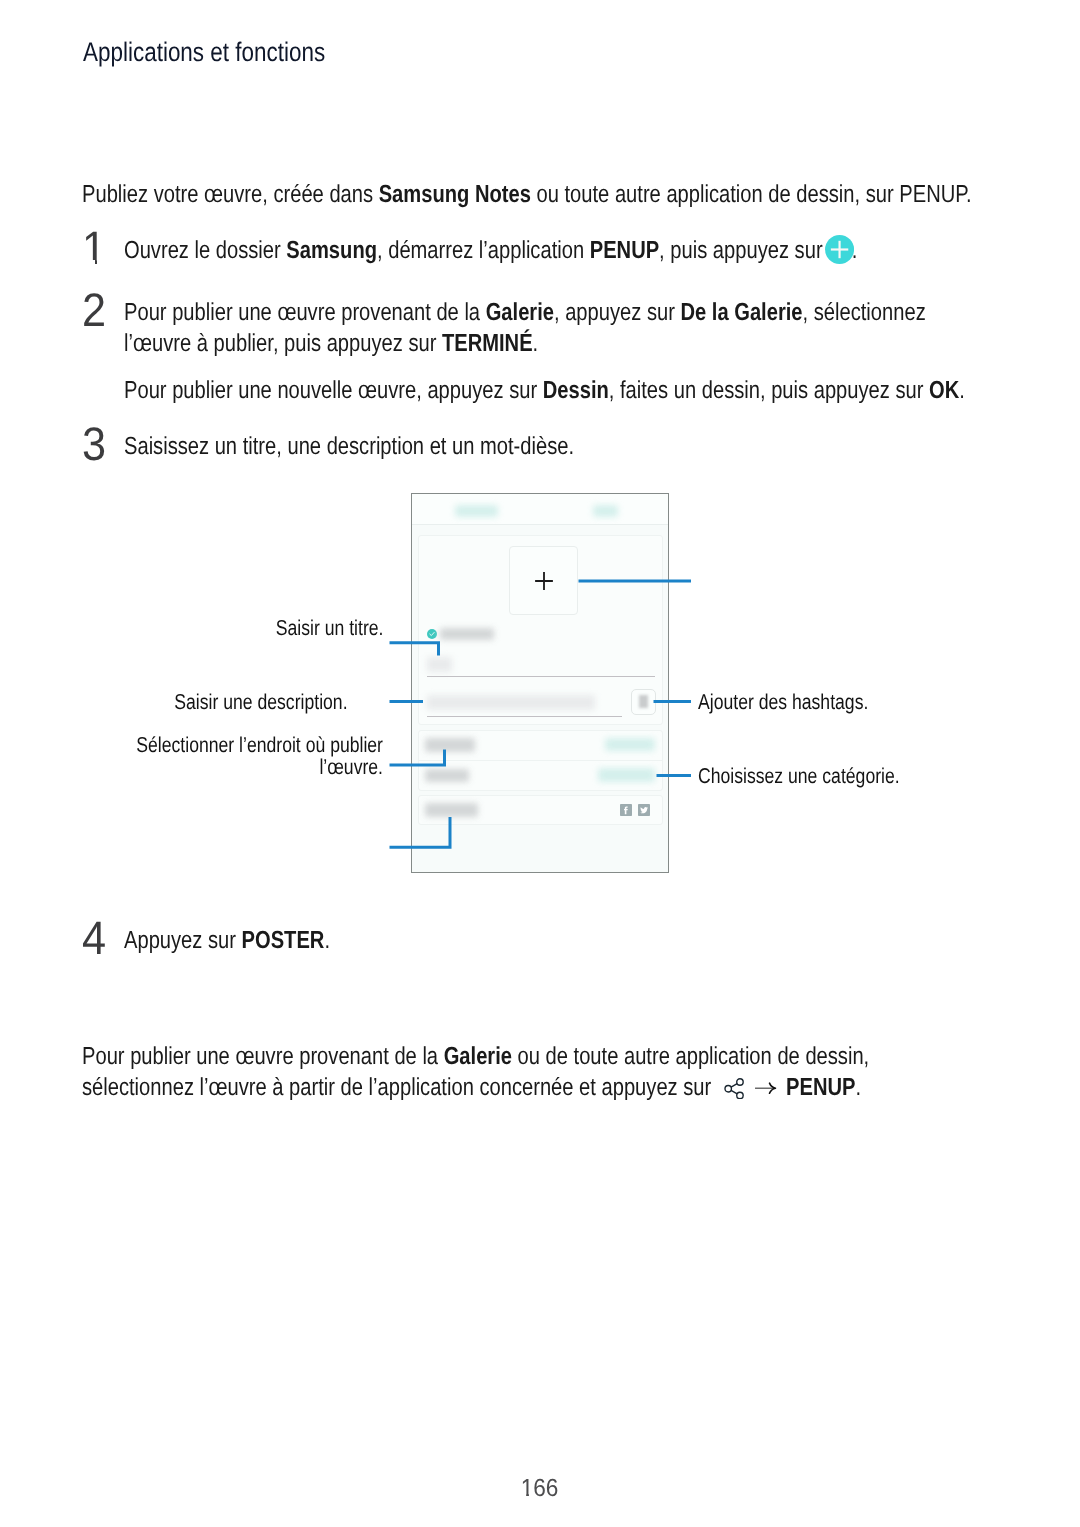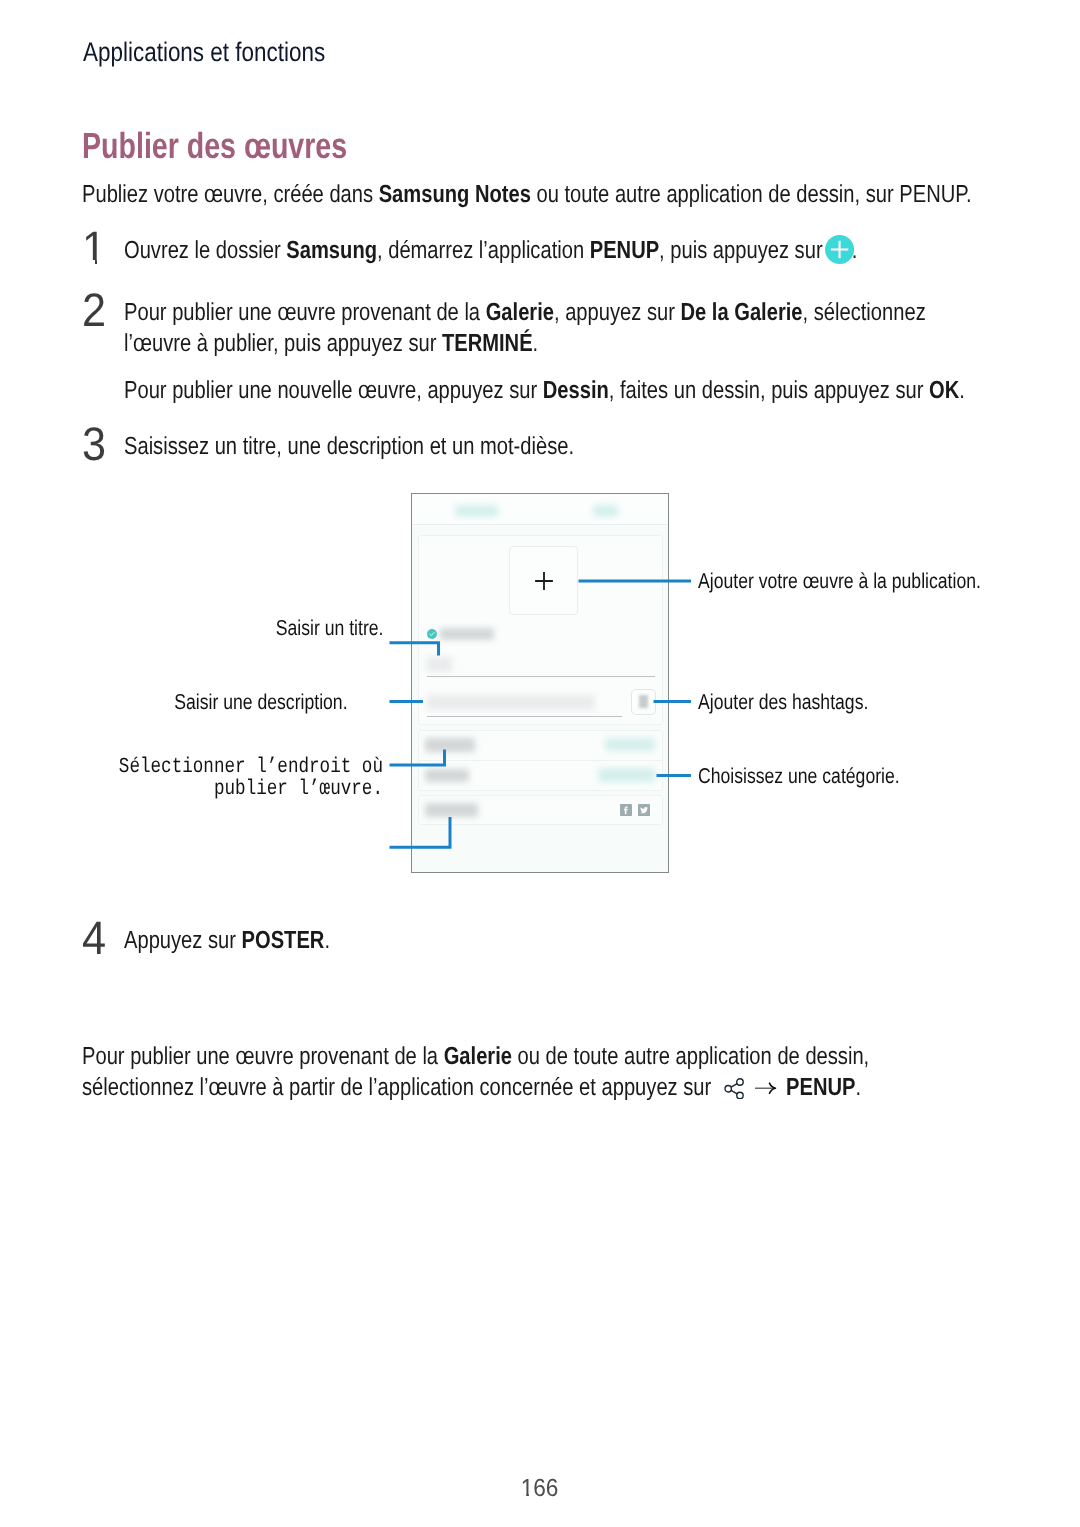--- a/index.html
+++ b/index.html
@@ -108,23 +108,20 @@
 </style>
 </head>
 <body>
 
 <div class="page">
 
   <div class="running-header">
       <div class="cond">Applications et fonctions</div>
     </div>
 
-  <div class="sec-title">
-      <div class="cond">Publier des œuvres</div>
-    </div>
 
   <div class="intro body-text">
       <div class="cond">Publiez votre œuvre, créée dans <b>Samsung Notes</b> ou toute autre application de dessin, sur PENUP.</div>
     </div>
 
   <div class="step" id="step1" style="left:82px; top:235px;">
     <div class="num">
         <div class="cond">1</div>
         <span class="serif-mask" style="left:0px; top:36px; width:13px; height:6px;"></span>
         <span class="serif-mask" style="left:15px; top:36px; width:10px; height:6px;"></span>
@@ -234,33 +231,30 @@
         <path d="M578.5 581 H691"></path>
         <path d="M389.5 642.8 H438.5 V655.5"></path>
         <path d="M389.5 701.5 H423"></path>
         <path d="M653.5 701.5 H691"></path>
         <path d="M389.5 765 H444.5 V749.5"></path>
         <path d="M656.5 775.5 H691"></path>
         <path d="M389.5 847.3 H450 V817"></path>
       </g>
     </svg>
 
-    <div class="callout-label right" style="left:698px; top:571px;">
-        <div class="cond">Ajouter votre œuvre à la publication.</div>
-      </div>
     <div class="callout-label left" style="right:697px; top:618px;">
         <div class="cond">Saisir un titre.</div>
       </div>
     <div class="callout-label left" style="right:732px; top:692px;">
         <div class="cond">Saisir une description.</div>
       </div>
     <div class="callout-label right" style="left:698px; top:692px;">
         <div class="cond">Ajouter des hashtags.</div>
       </div>
-    <div class="callout-label left" style="right:697px; top:757px; width:305px;font-family:Liberation Mono, monospace;">
+    <div class="callout-label left" style="right:697px; top:735px; width:305px;">
         <div class="cond" style="width:372px; margin-left:-67px">Sélectionner l’endroit où publier l’œuvre.</div>
       </div>
     <div class="callout-label right" style="left:698px; top:766px;">
         <div class="cond">Choisissez une catégorie.</div>
       </div>
   </div>
 
   <div class="subsec-body body-text">
       <div class="cond">Pour publier une œuvre provenant de la <b>Galerie</b> ou de toute autre application de dessin, sélectionnez l’œuvre à partir de l’application concernée et appuyez sur <span class="share-ico"><svg viewBox="0 0 24 24" width="21.5" height="21.5">
             <g fill="none" stroke="#1a2630" stroke-width="1.55">

